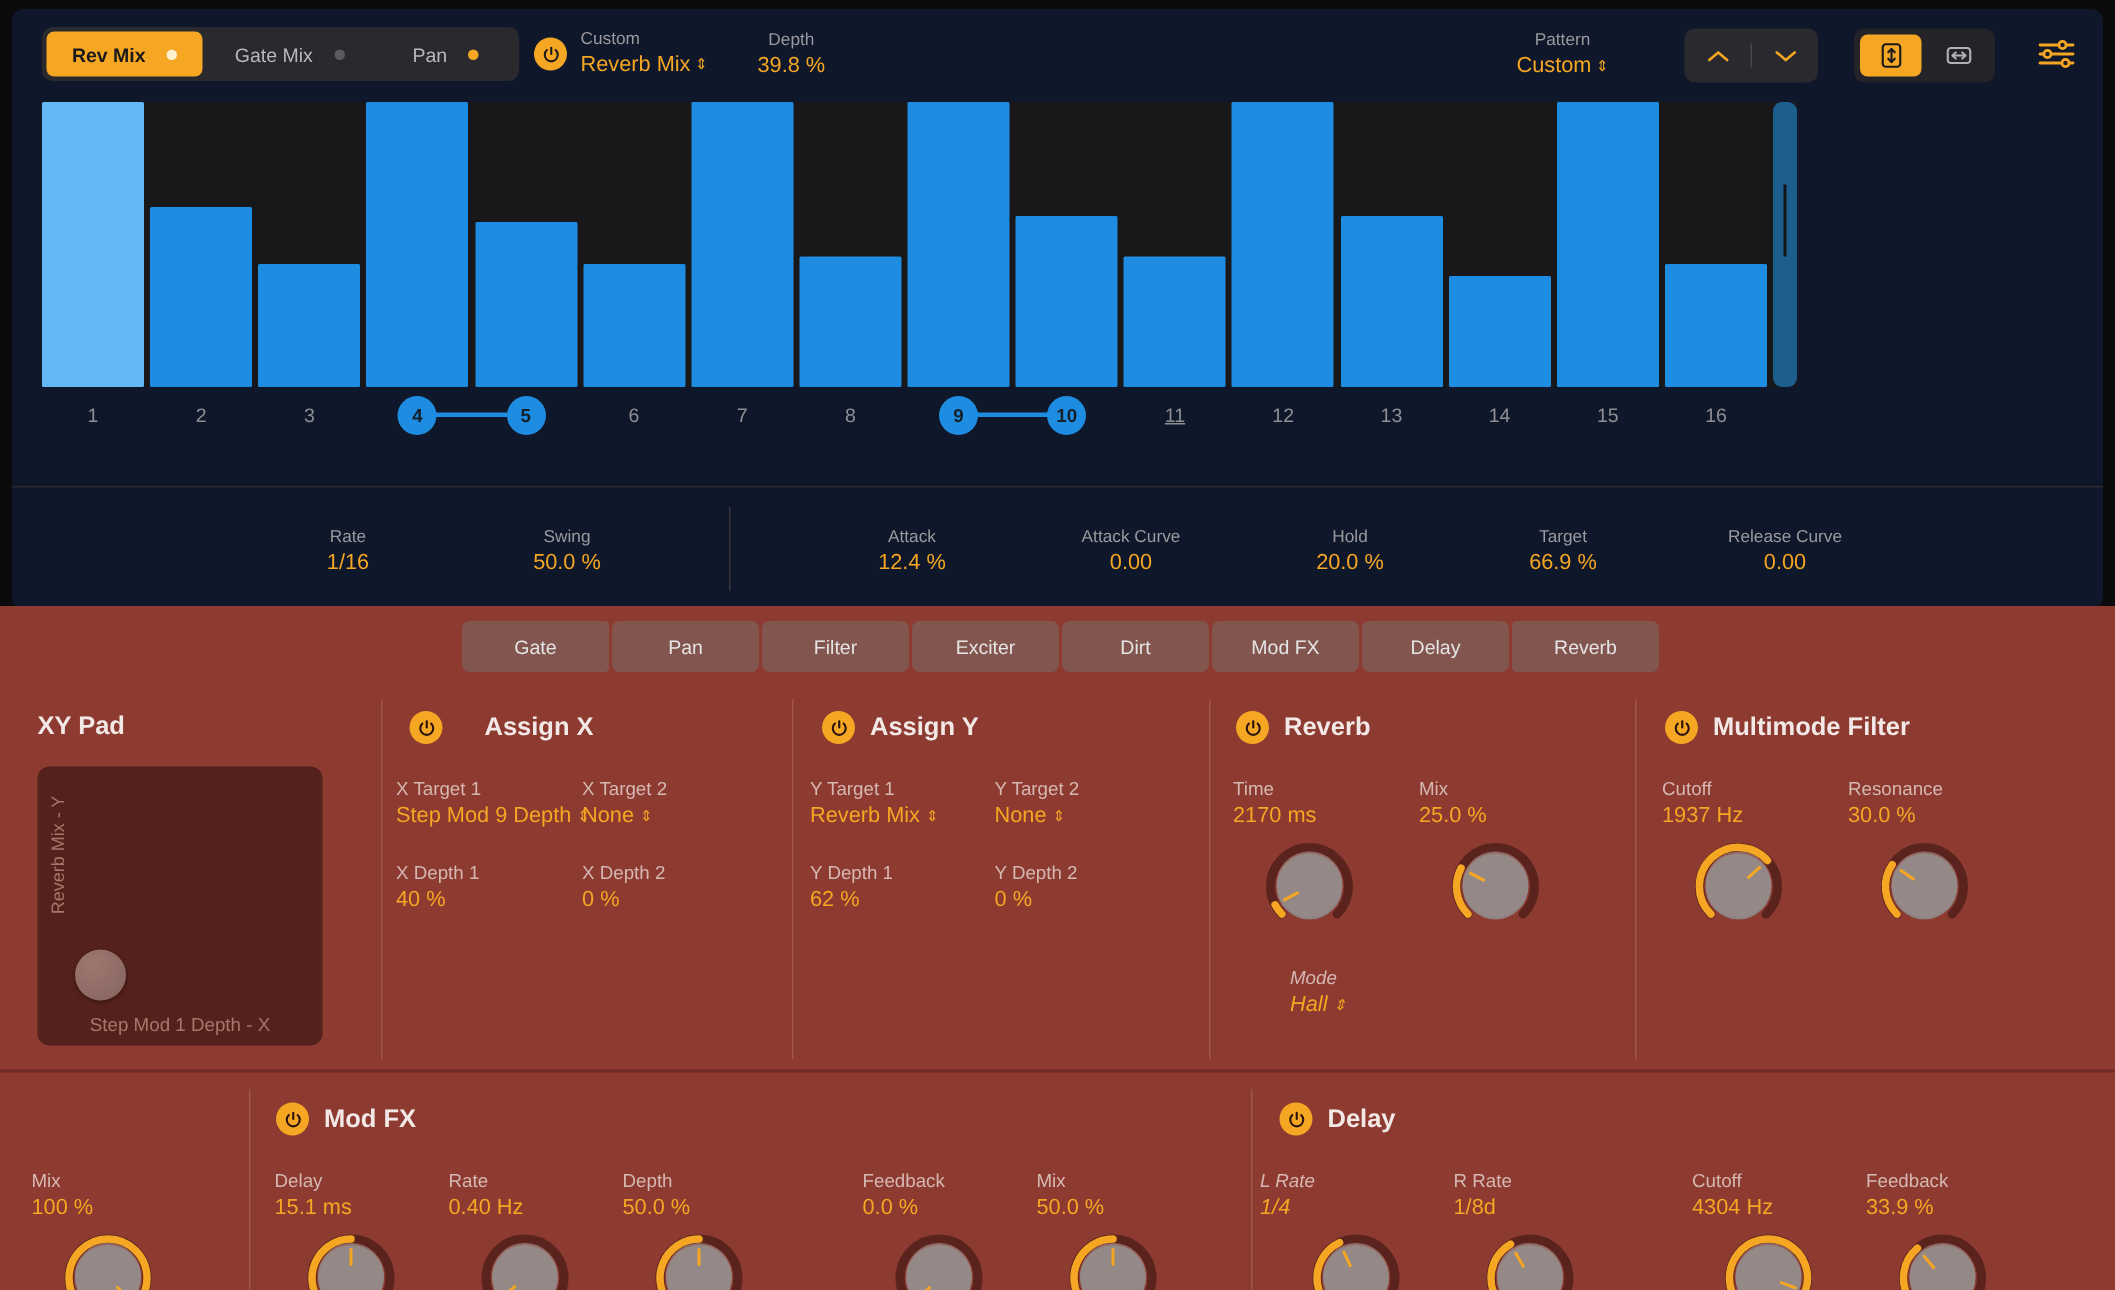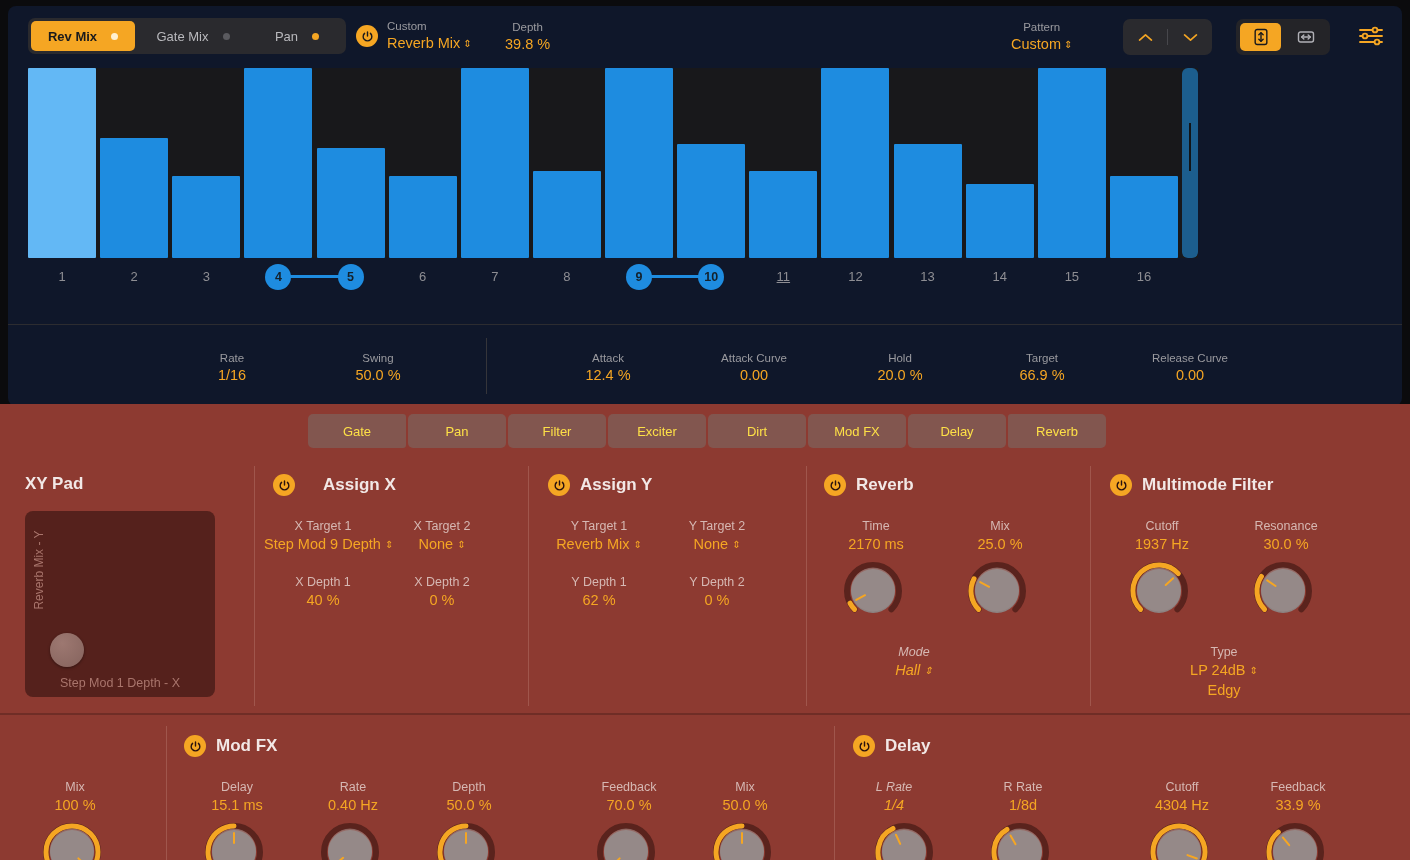--- a/index.html
+++ b/index.html
@@ -161,21 +161,21 @@
   }
   .fx-tabs {
     position: absolute; left: 308px; top: 414px;
     display: flex; gap: 2px;
   }
   .fx-tab {
     width: 98px; height: 34px;
     background: #82564f;
     border-radius: 5px;
     display: flex; align-items: center; justify-content: center;
-    font-size: 13px; color: #fde047;
+    font-size: 13px; color: #e5e5e5;
     cursor: pointer;
   }
   .fx-tab:first-child { border-radius: 5px 3px 3px 5px; }
   .fx-tab:last-child { border-radius: 3px 5px 5px 3px; }
 
   .panel-row {
     position: absolute; left: 0; top: 459px;
     width: 1410px; height: 254px;
     background: #8d3a31;
   }
@@ -213,21 +213,21 @@
   }
   .xy-handle {
     position: absolute; left: 25px; top: 122px;
     width: 34px; height: 34px; border-radius: 50%;
     background: radial-gradient(circle at 36% 30%, #9d7871, #85635d);
     box-shadow: 0 1px 3px rgba(0,0,0,.4);
     cursor: pointer;
   }
 
   
-  .rfield { position: absolute; text-align: center; }
+  .rfield { position: absolute; }
   .rlabel { font-size: 12.5px; color: #d6b8b3; line-height: 17px; white-space: nowrap; }
   .rvalue { font-size: 14.5px; color: #f5a623; line-height: 19px; white-space: nowrap; }
   .rvalue .chev { font-size: 10px; margin-left: 4px; position: relative; top: -1px; }
 
   
   .knob { position: absolute; }
   .knob svg { display: block; }
 </style>
 </head>
 <body>
@@ -555,25 +555,20 @@
     </div>
   <div class="knob" style="left:1252px; top:560px;">
       <svg width="62" height="62" viewBox="0 0 62 62">
         <path d="M 12.62 49.38 A 26 26 0 1 1 49.38 49.38" fill="none" stroke="#5a231d" stroke-width="6" stroke-linecap="round"></path>
         <path d="M 12.62 49.38 A 26 26 0 0 1 9.45 16.46" fill="none" stroke="#f5a623" stroke-width="5" stroke-linecap="round"></path>
         <circle cx="31" cy="31" r="22" fill="#8d8281"></circle>
         <circle cx="31" cy="29.5" r="22" fill="#9d908e" opacity="0.55"></circle>
         <line x1="23.54" y1="25.97" x2="15.25" y2="20.38" stroke="#f5a623" stroke-width="2" stroke-linecap="round"></line>
       </svg>
     </div>
-  <div class="rfield" style="left:1170px; top:644px; width:108px;">
-    <div class="rlabel">Type</div>
-    <div class="rvalue"><span>LP 24dB</span><span class="chev">⇕</span></div>
-    <div class="rvalue">Edgy</div>
-  </div>
 
   <div class="rfield" style="left:21px; top:779px; width:108px;">
     <div class="rlabel">Mix</div>
     <div class="rvalue">100 %</div>
   </div>
   <div class="knob" style="left:41px; top:821px;">
       <svg width="62" height="62" viewBox="0 0 62 62">
         <path d="M 12.62 49.38 A 26 26 0 1 1 49.38 49.38" fill="none" stroke="#5a231d" stroke-width="6" stroke-linecap="round"></path>
         <path d="M 12.62 49.38 A 26 26 0 1 1 49.38 49.38" fill="none" stroke="#f5a623" stroke-width="5" stroke-linecap="round"></path>
         <circle cx="31" cy="31" r="22" fill="#8d8281"></circle>
@@ -628,21 +623,21 @@
         <path d="M 12.62 49.38 A 26 26 0 1 1 49.38 49.38" fill="none" stroke="#5a231d" stroke-width="6" stroke-linecap="round"></path>
         <path d="M 12.62 49.38 A 26 26 0 0 1 31.00 5.00" fill="none" stroke="#f5a623" stroke-width="5" stroke-linecap="round"></path>
         <circle cx="31" cy="31" r="22" fill="#8d8281"></circle>
         <circle cx="31" cy="29.5" r="22" fill="#9d908e" opacity="0.55"></circle>
         <line x1="31.00" y1="22.00" x2="31.00" y2="12.00" stroke="#f5a623" stroke-width="2" stroke-linecap="round"></line>
       </svg>
     </div>
 
   <div class="rfield" style="left:575px; top:779px; width:108px;">
     <div class="rlabel">Feedback</div>
-    <div class="rvalue">70.0 %</div>
+    <div class="rvalue">0.0 %</div>
   </div>
   <div class="knob" style="left:595px; top:821px;">
       <svg width="62" height="62" viewBox="0 0 62 62">
         <path d="M 12.62 49.38 A 26 26 0 1 1 49.38 49.38" fill="none" stroke="#5a231d" stroke-width="6" stroke-linecap="round"></path>
         <path d="M 12.62 49.38 A 26 26 0 0 0 12.62 49.38" fill="none" stroke="#f5a623" stroke-width="5" stroke-linecap="round"></path>
         <circle cx="31" cy="31" r="22" fill="#8d8281"></circle>
         <circle cx="31" cy="29.5" r="22" fill="#9d908e" opacity="0.55"></circle>
         <line x1="24.64" y1="37.36" x2="17.56" y2="44.44" stroke="#f5a623" stroke-width="2" stroke-linecap="round"></line>
       </svg>
     </div>

